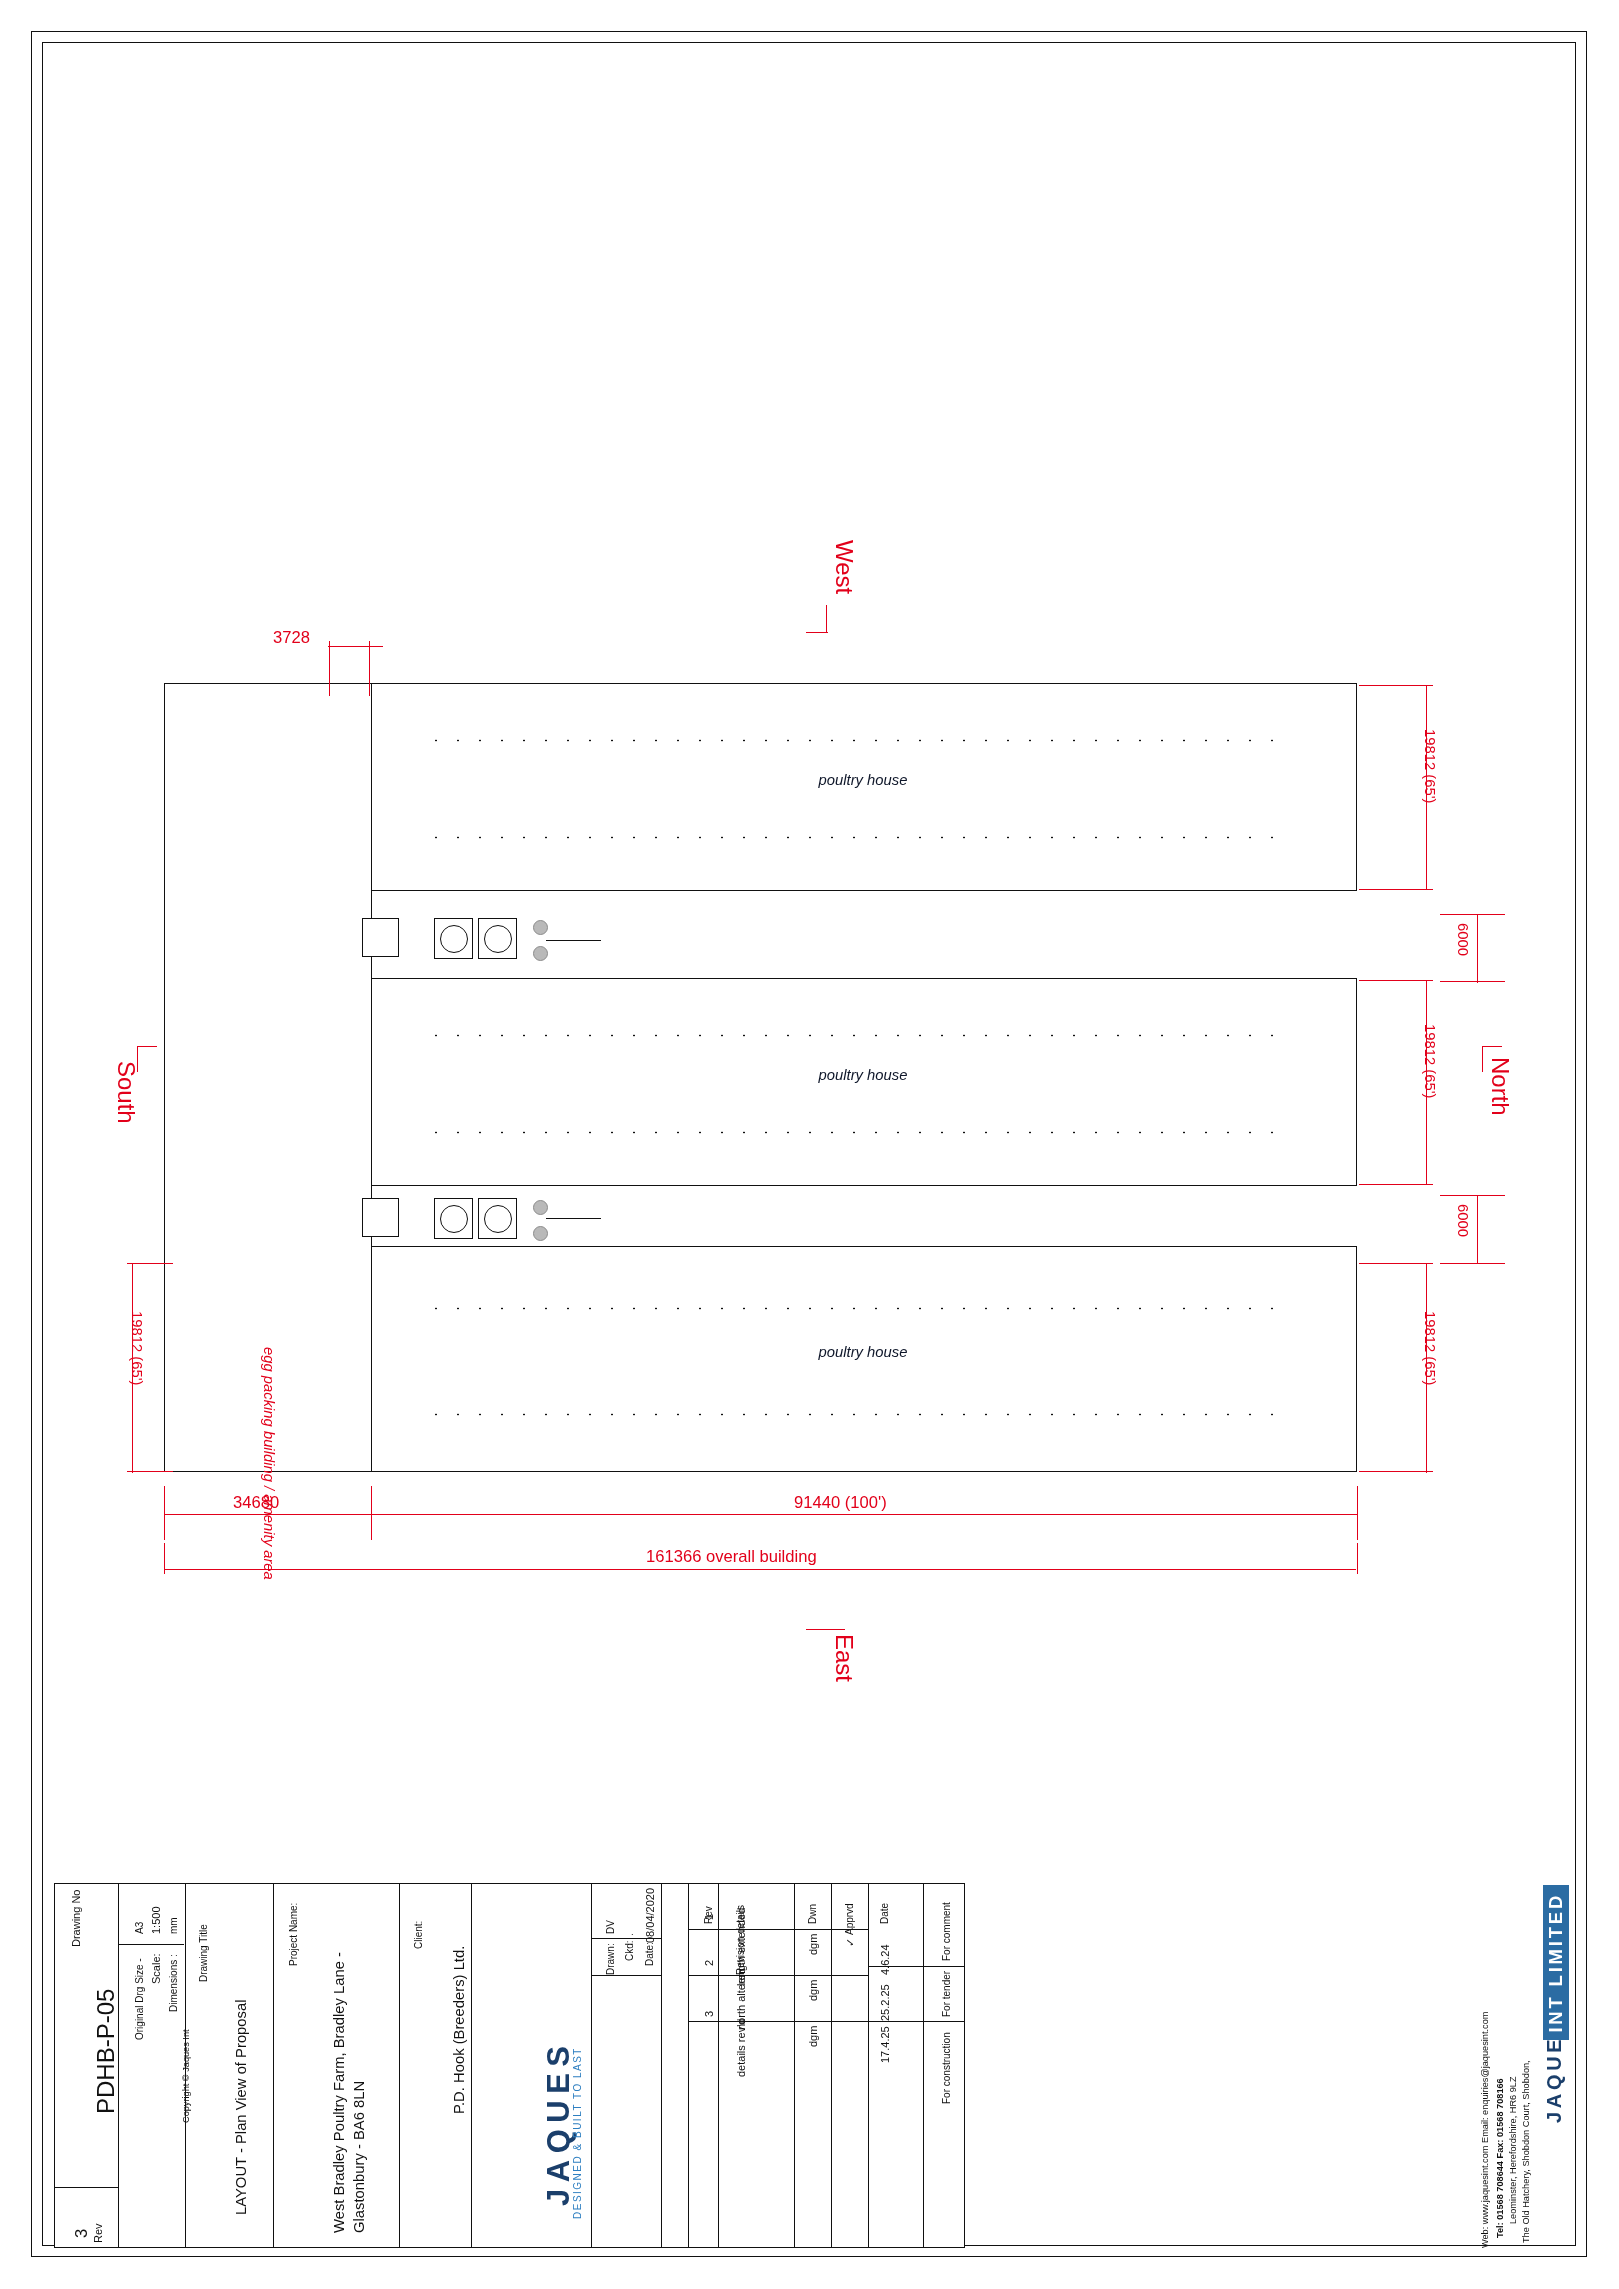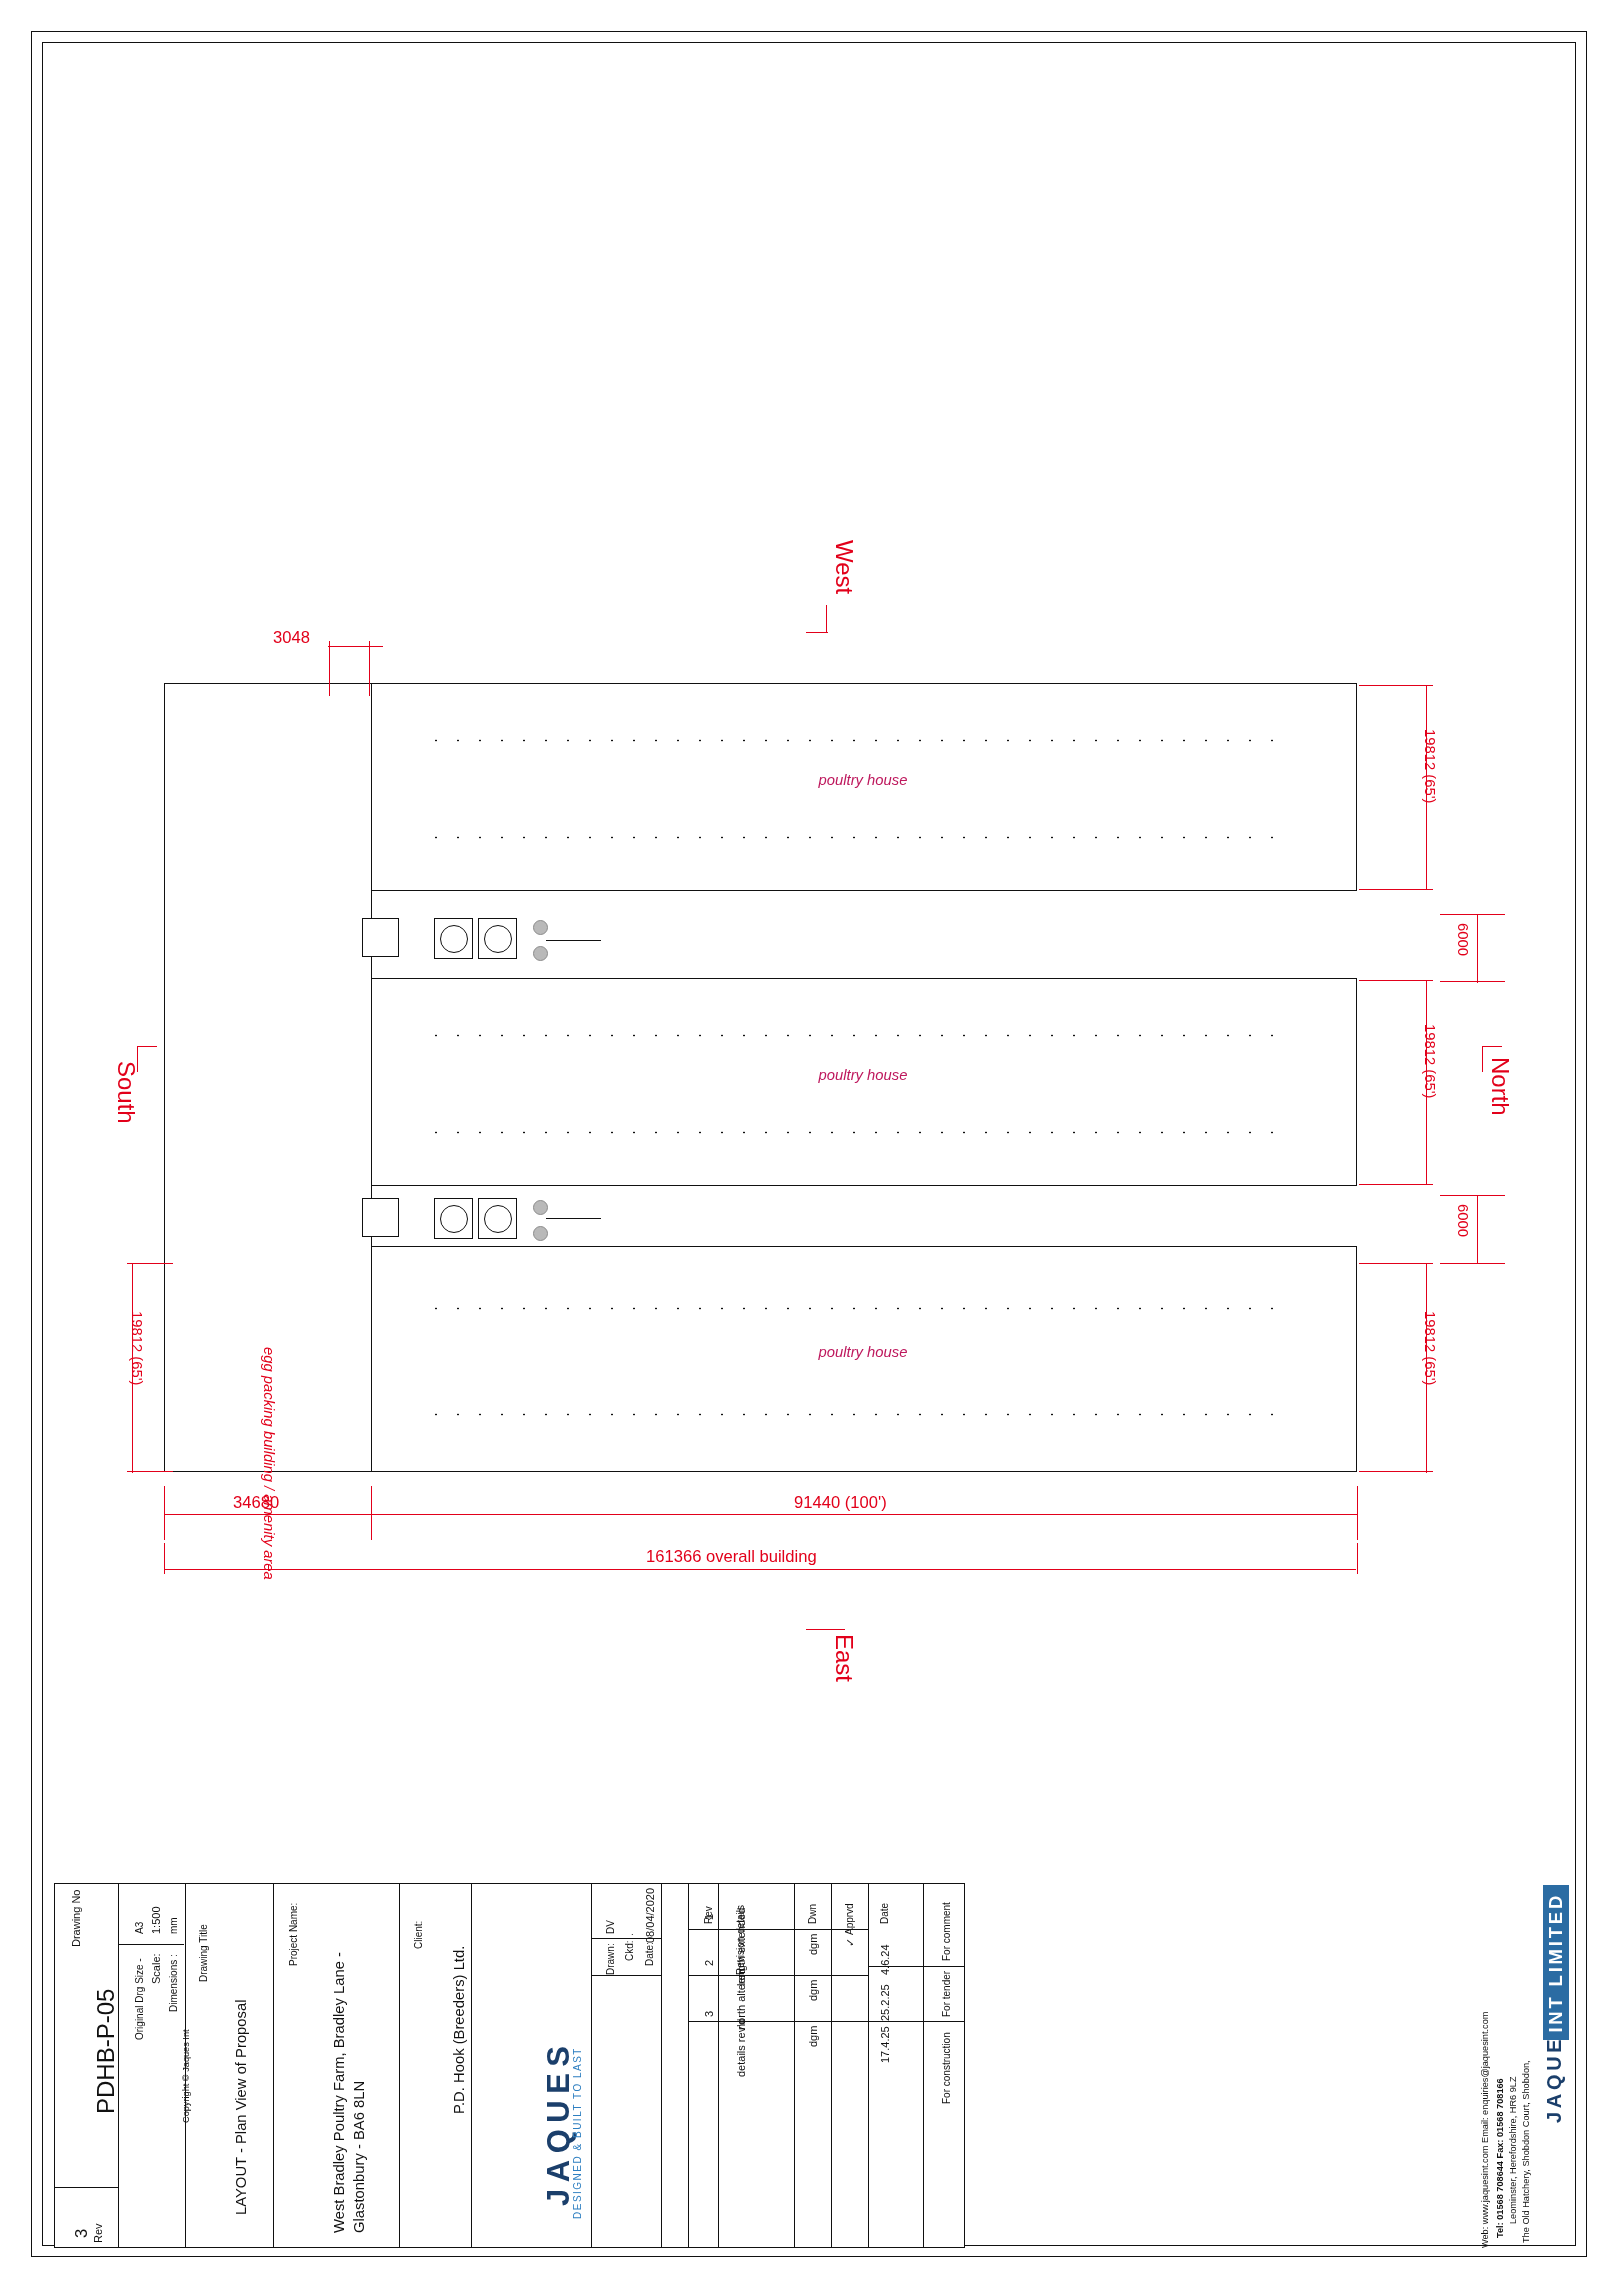--- a/index.html
+++ b/index.html
@@ -34,21 +34,21 @@
 
   
   .house{
     position:absolute;
     border:1.8px solid #111;
     box-sizing:border-box;
     background:#fff;
   }
   .house-label{
     position:absolute;left:0;right:0;text-align:center;
-    font-size:14.8px;color:#be185d;font-style:italic;
+    font-size:14.8px;color:#0f172a;font-style:italic;
   }
   .dotrow{
     position:absolute;height:2.8px;
     background-image:radial-gradient(circle, #111 0.9px, transparent 0.9px);
     background-size:22px 2.8px;background-repeat:repeat-x;
   }
   
   .link-block{position:absolute;border:1.8px solid #111;box-sizing:border-box;background:#fff;}
   .fan-box{position:absolute;border:1.4px solid #111;box-sizing:border-box;background:#fff;}
   .fan{
@@ -171,21 +171,21 @@
   <div class="fan-box" style="left:478px;top:1198px;width:39px;height:41px;">
     <div class="fan" style="left:4.6px;top:5.5px;width:28px;height:28px;"></div>
   </div>
   <div class="dot-grey" style="left:533px;top:1200px;width:13px;height:13px;"></div>
   <div class="dot-grey" style="left:533px;top:1226px;width:13px;height:13px;"></div>
   <div class="blk blk-h" style="left:546px;top:1218px;width:55px;"></div>
 
   <div class="dim-line dim-h" style="left:328px;top:646px;width:55px;"></div>
   <div class="dim-line dim-v" style="left:329px;top:641px;height:55px;"></div>
   <div class="dim-line dim-v" style="left:369px;top:641px;height:55px;"></div>
-  <div class="lbl lbl-red" style="left:273px;top:628px;font-size:16.6px;">3048</div>
+  <div class="lbl lbl-red" style="left:273px;top:628px;font-size:16.6px;">3728</div>
 
   <div class="dim-line dim-v" style="left:1426px;top:685px;height:205px;"></div>
   <div class="dim-line dim-h" style="left:1359px;top:685px;width:74px;"></div>
   <div class="dim-line dim-h" style="left:1359px;top:889px;width:74px;"></div>
   <div class="lbl lbl-red rot270" style="left:1438px;top:729px;font-size:14.8px;">19812 (65')</div>
 
   <div class="dim-line dim-v" style="left:1477px;top:914px;height:69px;"></div>
   <div class="dim-line dim-h" style="left:1440px;top:914px;width:65px;"></div>
   <div class="dim-line dim-h" style="left:1440px;top:981px;width:65px;"></div>
   <div class="lbl lbl-red rot270" style="left:1471px;top:923px;font-size:14.8px;">6000</div>

